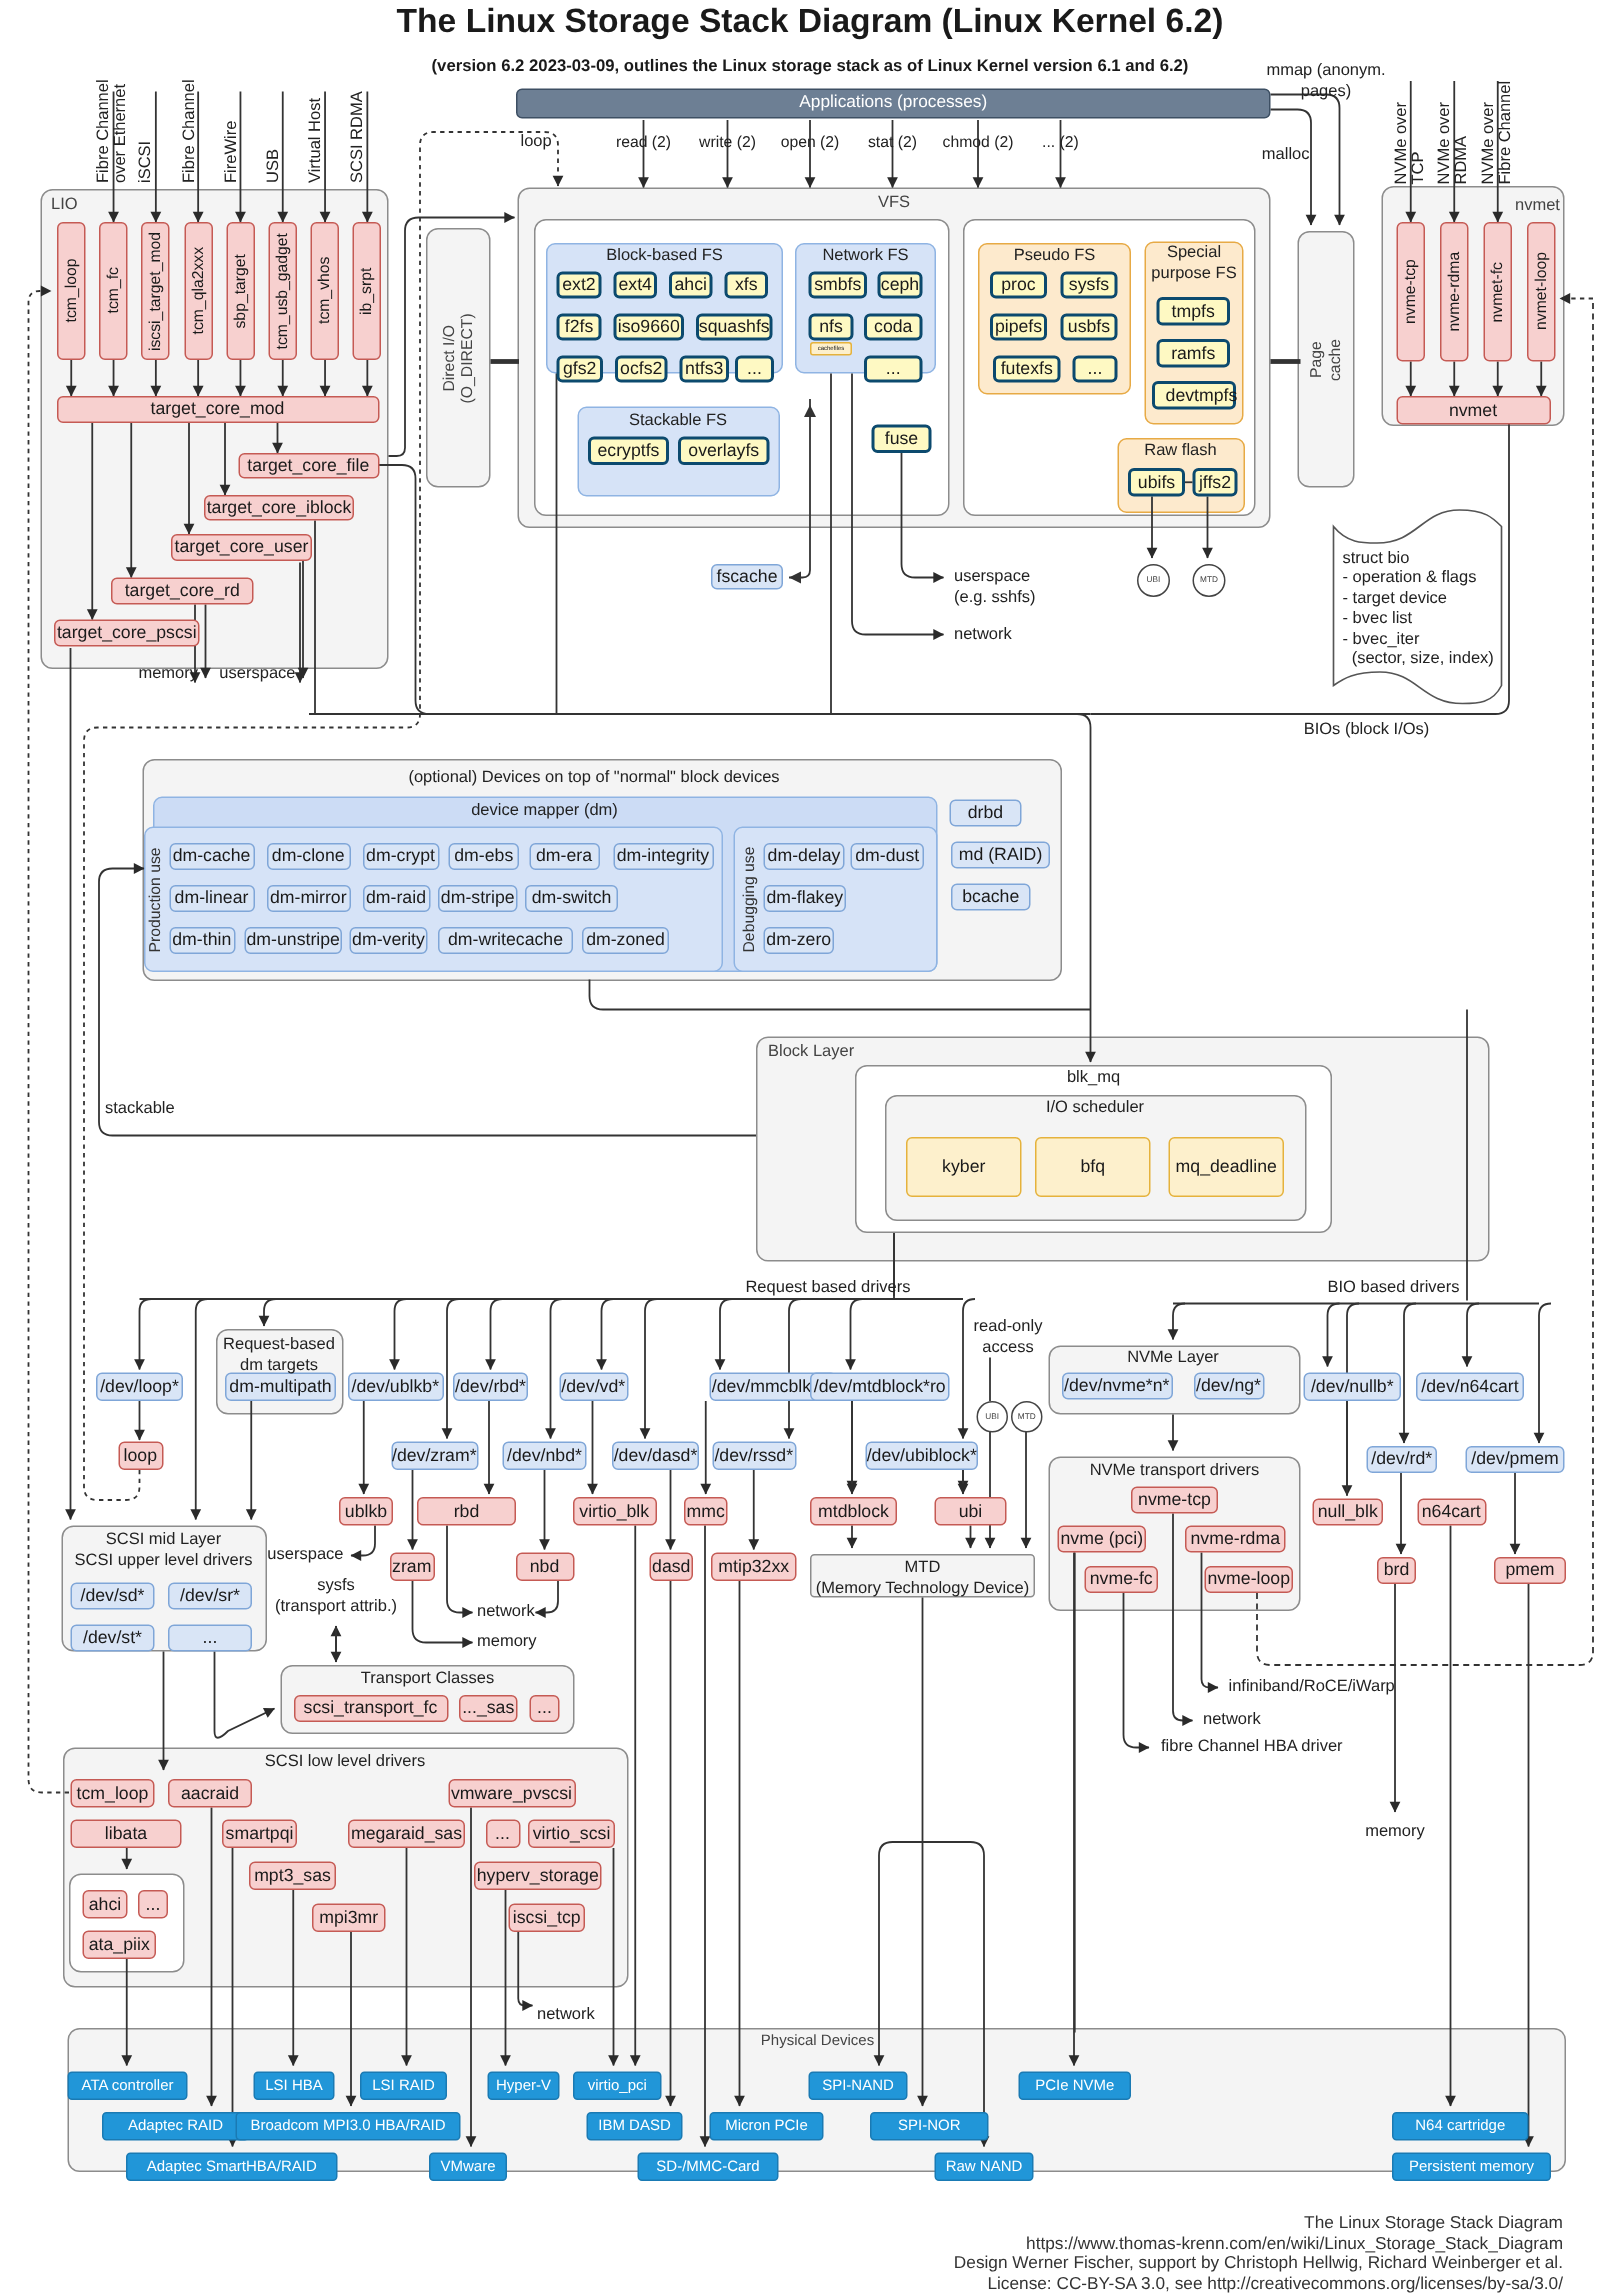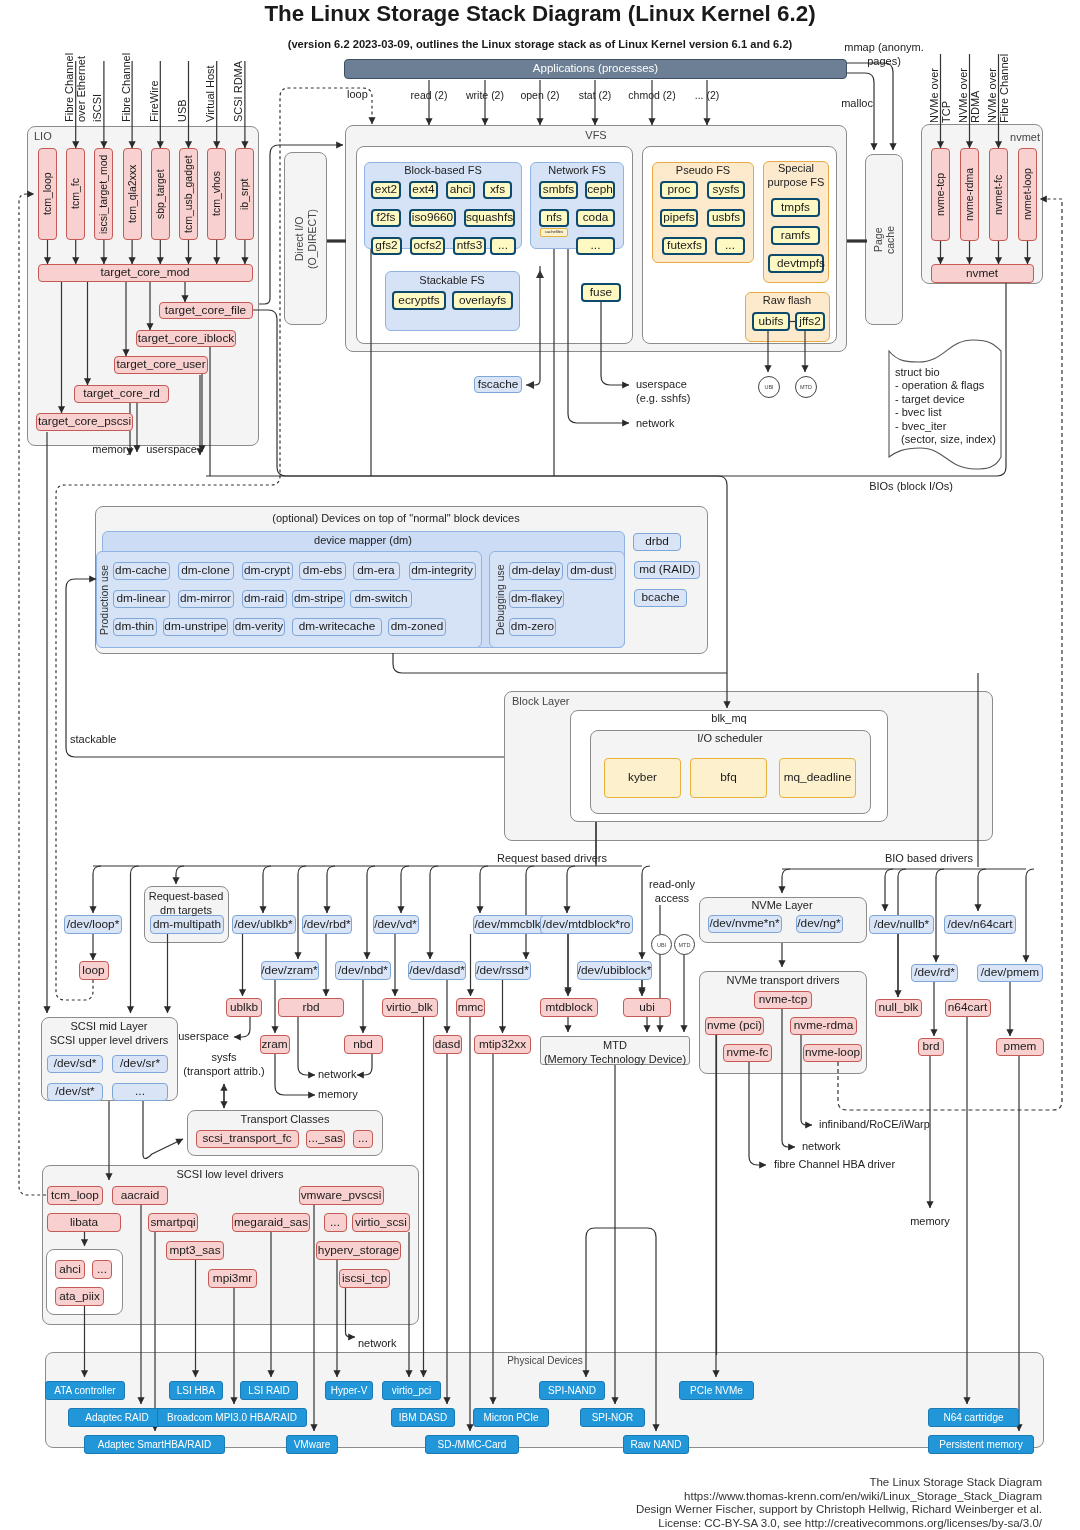--- a/index.html
+++ b/index.html
@@ -455,21 +455,21 @@
 <div class="box cyan" style="left:169px;top:1381px;width:54px;height:19px;">LSI HBA</div>
 <div class="box cyan" style="left:157px;top:1408px;width:150px;height:19px;">Broadcom MPI3.0 HBA/RAID</div>
 <div class="box cyan" style="left:240px;top:1381px;width:58px;height:19px;">LSI RAID</div>
 <div class="box cyan" style="left:325px;top:1381px;width:48px;height:19px;">Hyper-V</div>
 <div class="box cyan" style="left:286px;top:1435px;width:52px;height:19px;">VMware</div>
 <div class="box cyan" style="left:382px;top:1381px;width:59px;height:19px;">virtio_pci</div>
 <div class="box cyan" style="left:391px;top:1408px;width:64px;height:19px;">IBM DASD</div>
 <div class="box cyan" style="left:425px;top:1435px;width:94px;height:19px;">SD-/MMC-Card</div>
 <div class="box cyan" style="left:473px;top:1408px;width:76px;height:19px;">Micron PCIe</div>
 <div class="box cyan" style="left:539px;top:1381px;width:66px;height:19px;">SPI-NAND</div>
-<div class="box cyan" style="left:580px;top:1408px;width:65px;height:19px;text-align:center;">SPI-NOR</div>
+<div class="box cyan" style="left:580px;top:1408px;width:79px;height:19px;text-align:center;">SPI-NOR</div>
 <div class="box cyan" style="left:623px;top:1435px;width:66px;height:19px;">Raw NAND</div>
 <div class="box cyan" style="left:679px;top:1381px;width:75px;height:19px;">PCIe NVMe</div>
 <div class="box cyan" style="left:928px;top:1408px;width:91px;height:19px;">N64 cartridge</div>
 <div class="box cyan" style="left:928px;top:1435px;width:106px;height:19px;">Persistent memory</div>
 <div class="foot" style="left:1042px;top:1474.0px;transform:translate(-100%,0);">The Linux Storage Stack Diagram</div>
 <div class="foot" style="left:1042px;top:1487.5px;transform:translate(-100%,0);">https://www.thomas-krenn.com/en/wiki/Linux_Storage_Stack_Diagram</div>
 <div class="foot" style="left:1042px;top:1501.0px;transform:translate(-100%,0);">Design Werner Fischer, support by Christoph Hellwig, Richard Weinberger et al.</div>
 <div class="foot" style="left:1042px;top:1514.5px;transform:translate(-100%,0);">License: CC-BY-SA 3.0, see http://creativecommons.org/licenses/by-sa/3.0/</div>
 </div>
 

